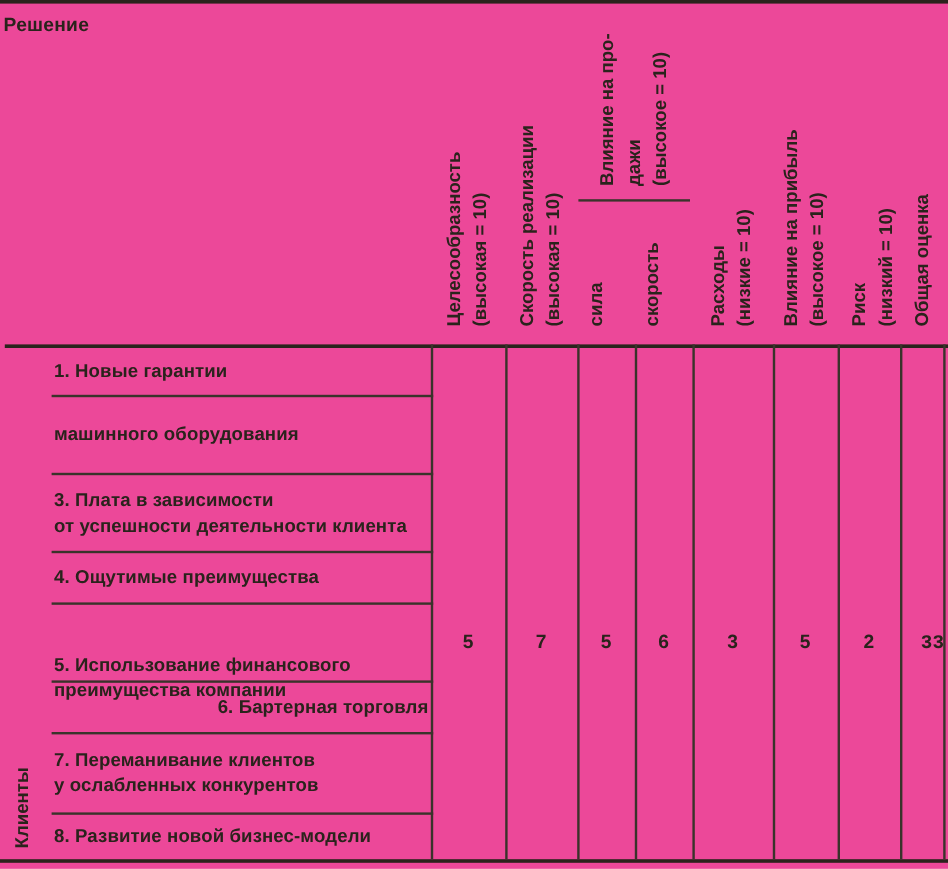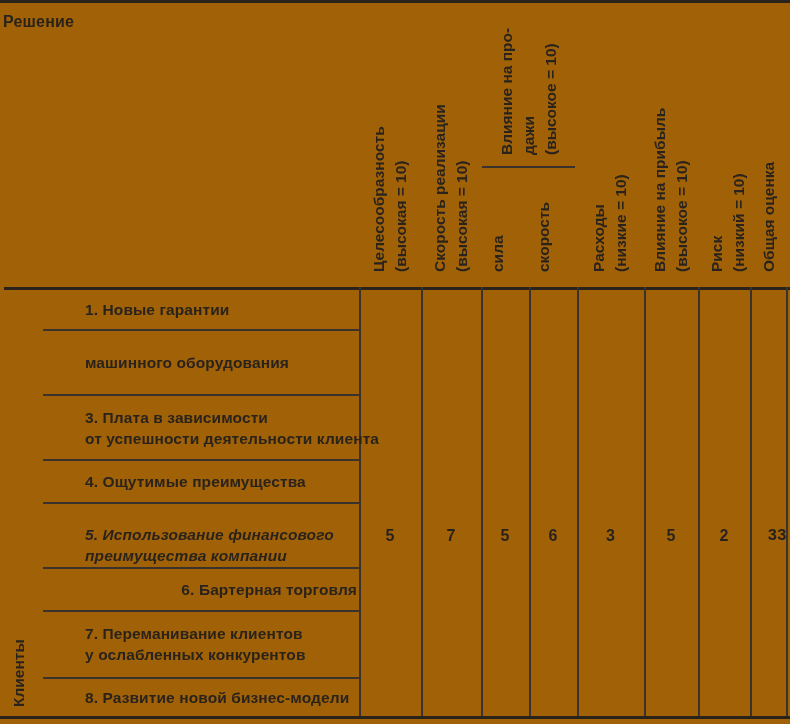--- a/index.html
+++ b/index.html
@@ -1,39 +1,39 @@
 <!DOCTYPE html>
 <html style="--ink: #2a231c; --line: #3a332b;"><head>
 <meta charset="utf-8">
 <style>
   :root { --ink: #2a231c; --line: #3a332b; }
   * { margin: 0; padding: 0; box-sizing: border-box; }
   body { background: #ffffff; font-family: "Liberation Sans", sans-serif; }
   .page {
     position: relative; width: 790px; height: 724px;
-    background: #a16207; color: var(--ink); overflow: hidden;
+    background: #ec4899; color: var(--ink); overflow: hidden;
   }
   .rule { position: absolute; background: var(--ink); }
   .thin { position: absolute; background: var(--line); }
   .decision-label {
     position: absolute; font-size: 16px; font-weight: 700; letter-spacing: 0.2px;
   }
   
   .rot {
     position: absolute; transform: rotate(-90deg); transform-origin: 0 0;
     font-weight: 700; font-size: 15.5px; line-height: 22px; white-space: nowrap;
   }
   .rot .hline { display: block; white-space: nowrap; }
   .rot-sub { font-size: 15.5px; }
   .row-label {
     position: absolute; left: 45px; width: 312px;
     display: flex; flex-direction: column; justify-content: center;
     font-size: 15.5px; font-weight: 700; line-height: 21px; letter-spacing: 0.1px;
   }
-  .row-label span { display: block; white-space: nowrap; margin-left: 40px; }
+  .row-label span { display: block; white-space: nowrap; }
   .val {
     position: absolute; display: flex; align-items: center; justify-content: center;
     font-size: 16px; font-weight: 700;
   }
 </style>
 </head>
 <body>
 
 <div class="page">
 
@@ -116,21 +116,21 @@
   <div class="row-label" style="top:331px; height:63px;">
     <span>машинного оборудования</span>
   </div>
   <div class="row-label" style="top:396px; height:63px;">
     <span>3. Плата в зависимости</span>
     <span>от успешности деятельности клиента</span>
   </div>
   <div class="row-label" style="top:461px; height:41px;">
     <span>4. Ощутимые преимущества</span>
   </div>
-  <div class="row-label" style="top:504px; height:81px;font-style:italic;">
+  <div class="row-label" style="top:524px; height:81px;">
     <span>5. Использование финансового</span>
     <span>преимущества компании</span>
   </div>
   <div class="row-label" style="top:569px; height:40px;text-align:right;">
     <span>6. Бартерная торговля</span>
   </div>
   <div class="row-label" style="top:611px; height:66px;">
     <span>7. Переманивание клиентов</span>
     <span>у ослабленных конкурентов</span>
   </div>

